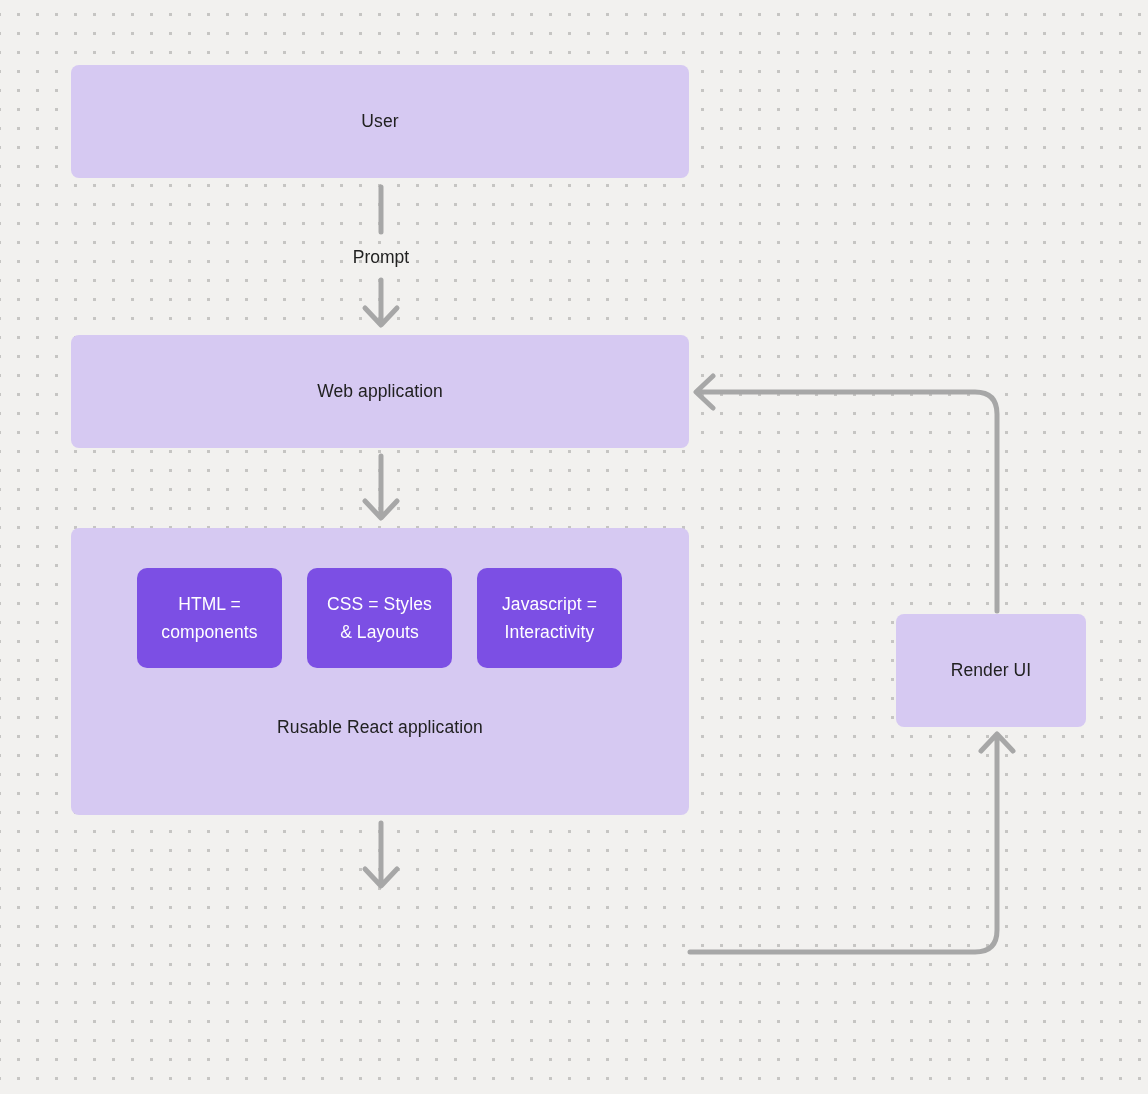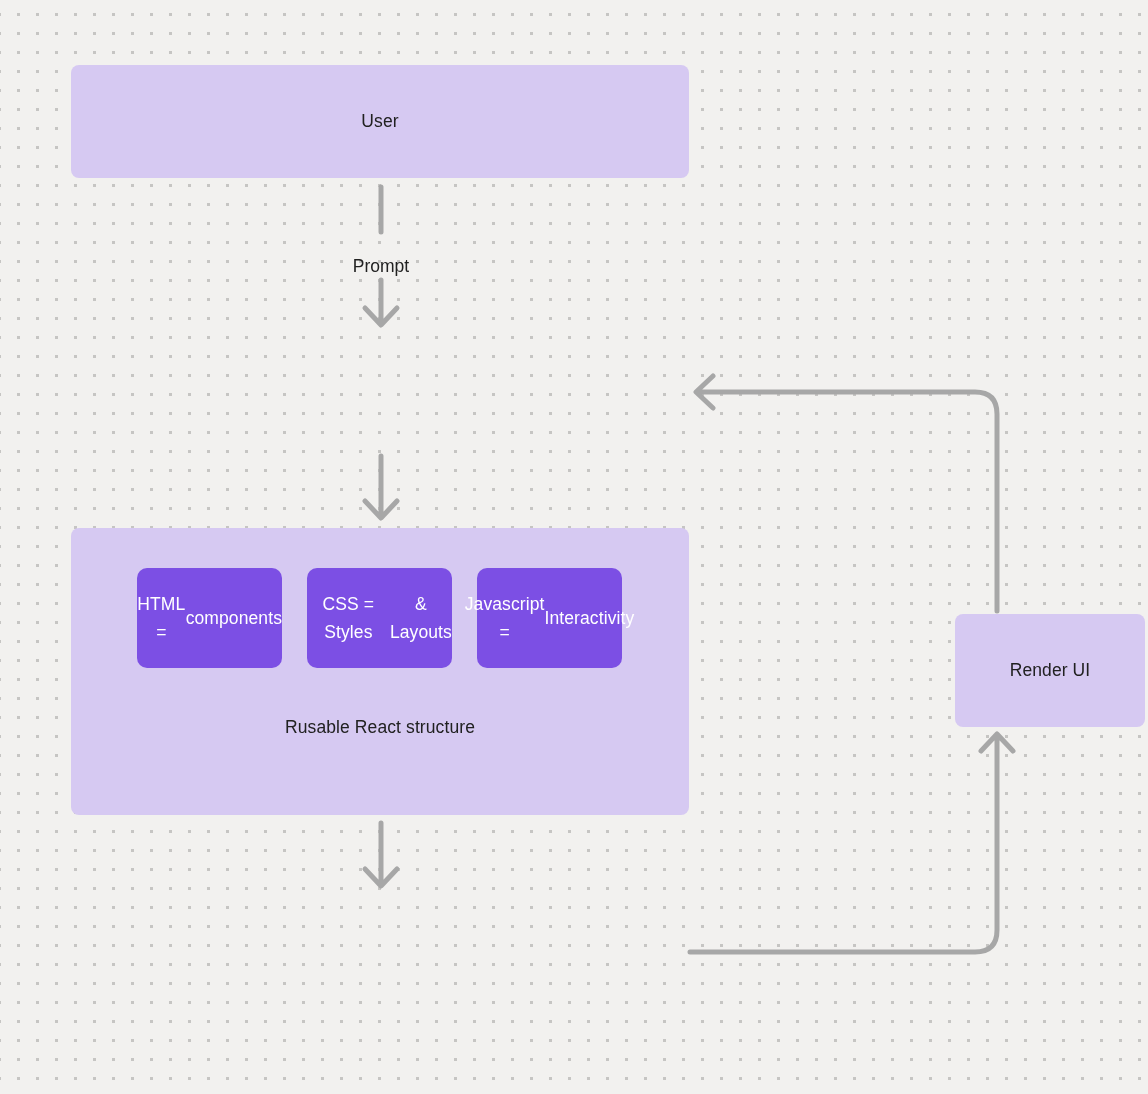--- a/index.html
+++ b/index.html
@@ -45,51 +45,51 @@
     justify-content: center;
     color: var(--text-color);
     font-size: 17.5px;
     font-weight: 500;
     letter-spacing: 0.1px;
   }
   .node-user          { left: 71px;  top: 65px;  width: 618px; height: 113px; }
   .node-webapp        { left: 71px;  top: 335px; width: 618px; height: 113px; }
   .node-group         { left: 71px;  top: 528px; width: 618px; height: 287px; display: block; }
   .node-vite          { left: 71px;  top: 895px; width: 618px; height: 113px; }
-  .node-render        { left: 955px; top: 614px; width: 190px; height: 113px; }
+  .node-render        { left: 896px; top: 614px; width: 190px; height: 113px; }
   .component {
     position: absolute;
     top: 40px;
     width: 145px; height: 100px;
     background: var(--component-fill-color);
     border-radius: 10px;
     color: var(--component-text-color);
     font-size: 17.5px;
     font-weight: 500;
     display: flex;
-    flex-direction: row;
+    flex-direction: column;
     align-items: center;
     justify-content: center;
     text-align: center;
     line-height: 28px;
   }
   .component-1 { left: 66px; }
   .component-2 { left: 236px; }
   .component-3 { left: 406px; }
   .group-caption {
     position: absolute;
     left: 0; right: 0; top: 189px;
     text-align: center;
     color: var(--text-color);
     font-size: 17.5px;
     font-weight: 500;
   }
   .edge-label {
     position: absolute;
-    left: 381px; top: 266px;
+    left: 381px; top: 257px;
     transform: translate(-50%, -50%);
     color: var(--text-color);
     font-size: 17.5px;
     font-weight: 500;
   }
 </style>
 </head>
 <body>
 
 <div class="canvas">
@@ -108,35 +108,38 @@
 
     <path class="connector" d="M 997 611 L 997 414 Q 997 392 975 392 L 701 392 M 713 376 L 696 392 L 713 408"></path>
   </svg>
 
   <div class="node node-user">
     <span>User</span>
   </div>
 
   <div class="edge-label">Prompt</div>
 
+  <div class="node node-webapp">
+    <span>Web application</span>
+  </div>
 
   <div class="node node-group">
     <div class="component component-1">
       <span>HTML =</span>
       <span>components</span>
     </div>
     <div class="component component-2">
       <span>CSS = Styles</span>
       <span>&amp; Layouts</span>
     </div>
     <div class="component component-3">
       <span>Javascript =</span>
       <span>Interactivity</span>
     </div>
-    <div class="group-caption">Rusable React structure</div>
+    <div class="group-caption">Rusable React application</div>
   </div>
 
 
   <div class="node node-render">
     <span>Render UI</span>
   </div>
 
 </div>
 
 </body></html>

